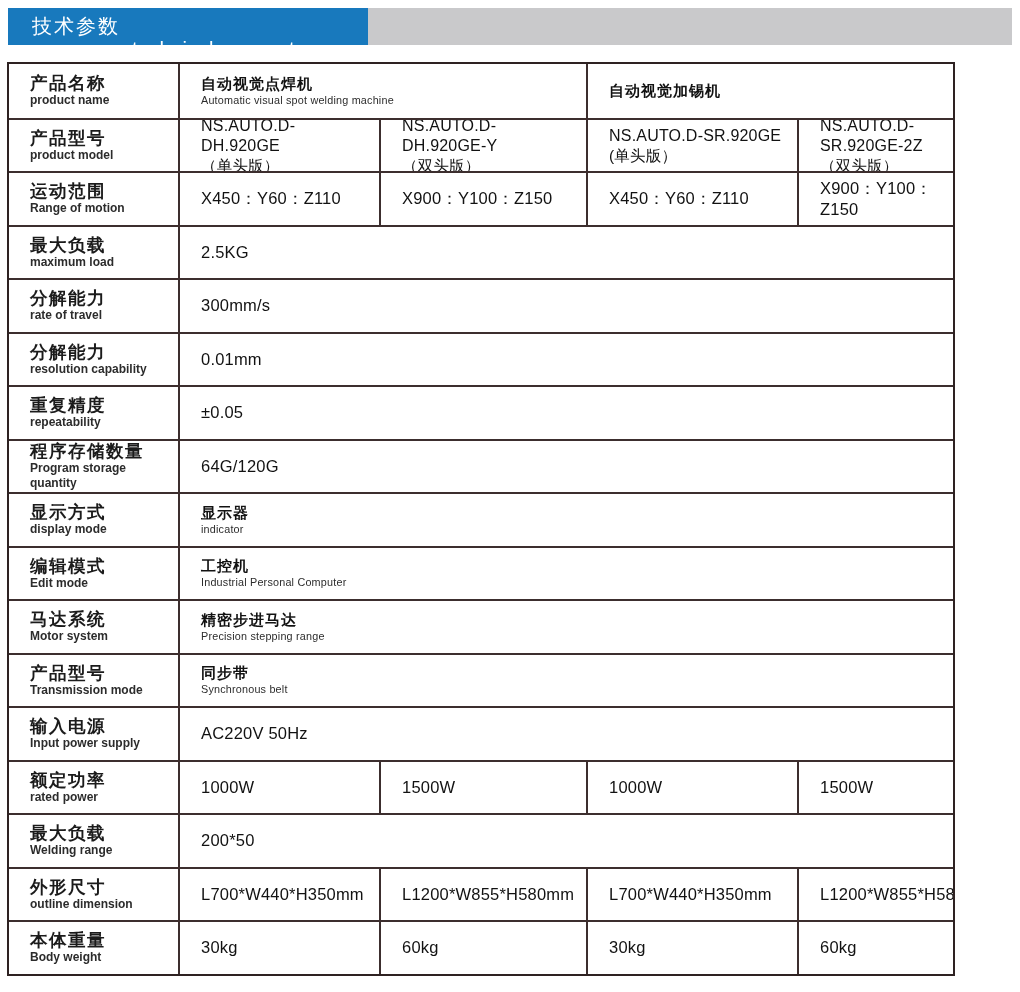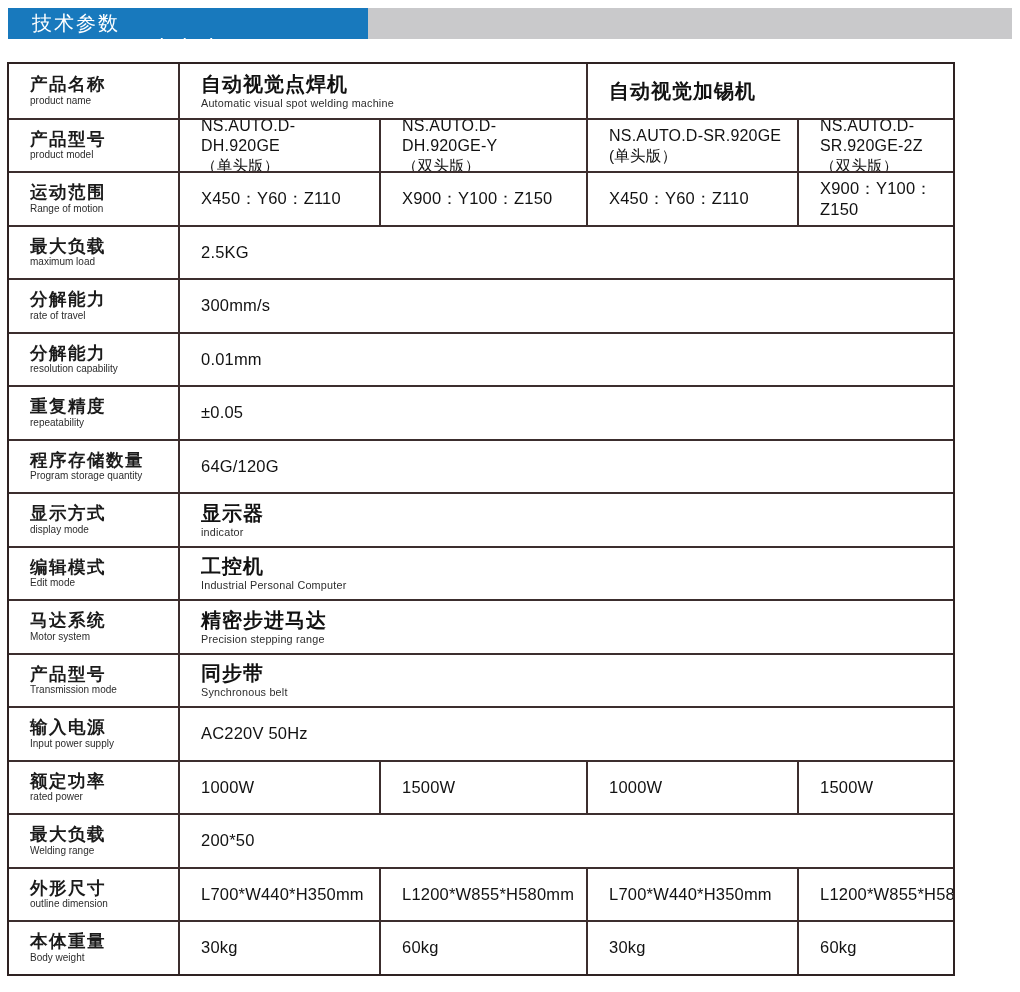--- a/index.html
+++ b/index.html
@@ -11,21 +11,21 @@
   *{margin:0;padding:0;box-sizing:border-box;}
   html,body{background:#ffffff;}
   body{
     width:1020px;height:992px;
     font-family:"Liberation Sans","DejaVu Sans",sans-serif;
     color:var(--ink);
     position:relative;
     overflow:hidden;
   }
   .header-strip{
-    position:absolute;left:8px;top:8px;right:8px;height:31px;
+    position:absolute;left:8px;top:8px;right:8px;height:37px;
     display:flex;
   }
   .title-bar{
     width:360px;height:100%;
     background:var(--blue);
     color:#fff;
     display:flex;align-items:center;
     padding-left:24px;
     font-size:20px;
     font-weight:500;
@@ -53,24 +53,24 @@
   .cell{
     display:flex;flex-direction:column;justify-content:center;
     padding-left:21px;padding-right:6px;
     overflow:hidden;
   }
   .cell + .cell{border-left:2px solid var(--line);}
   .label-cell .zh{
     font-size:17.5px;font-weight:700;letter-spacing:1.5px;color:#1b1b1b;line-height:1.15;
   }
   .label-cell .en{
-    font-size:10px;font-weight:400;color:#2c2c2c;letter-spacing:0;line-height:1.25;
+    font-size:12px;font-weight:700;color:#2c2c2c;letter-spacing:0;line-height:1.25;
   }
   .val{font-size:16.5px;color:#121212;letter-spacing:.2px;}
-  .val .zh{font-size:20px;font-weight:700;letter-spacing:1px;line-height:1.2;}
+  .val .zh{font-size:15px;font-weight:700;letter-spacing:1px;line-height:1.2;}
   .val .en{font-size:10.8px;font-weight:400;color:#2c2c2c;line-height:1.3;}
   .val .l1{font-size:16px;line-height:1.25;}
   .val .l2{font-size:15.5px;line-height:1.25;}
   .single{font-size:16.5px;}
 </style>
 </head>
 <body>
 
 <div class="header-strip">
   <div class="title-bar">

